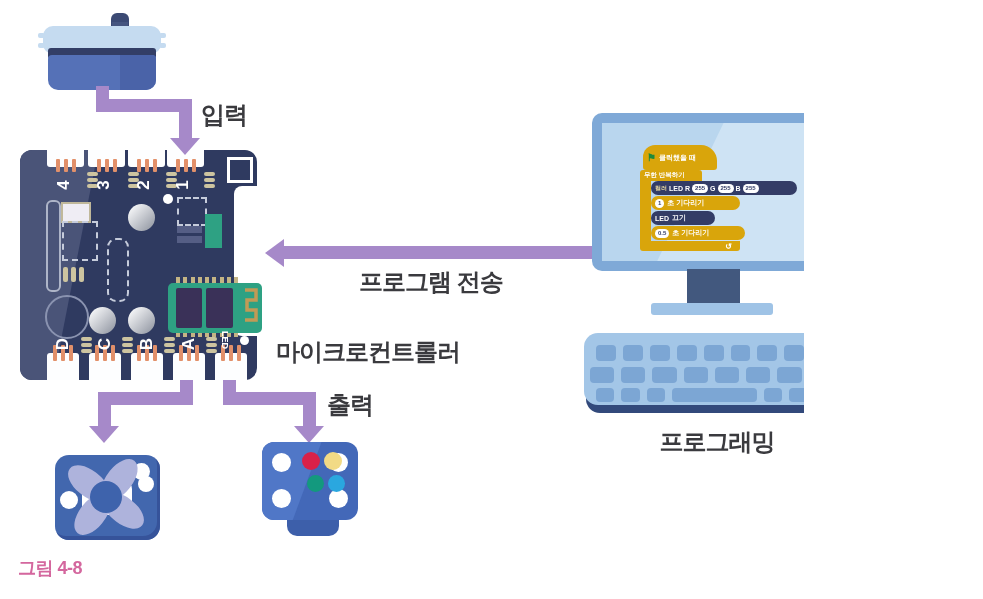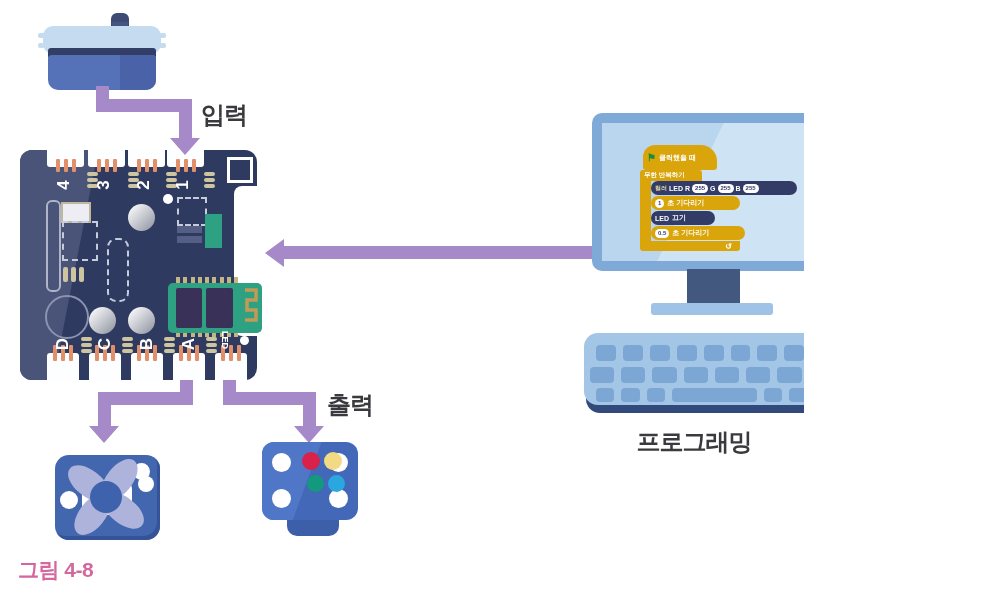--- a/index.html
+++ b/index.html
@@ -232,21 +232,23 @@
     <span class="pnum" style="left:116px;top:184px;">B</span>
     <span class="pnum" style="left:158px;top:184px;">A</span>
     <span class="abs" style="left:196px;top:185px;color:#fff;font-weight:bold;font-size:9px;transform:rotate(90deg);z-index:6;">LED</span>
     <div class="abs" style="left:220px;top:186px;width:9px;height:9px;background:#fff;border-radius:50%;z-index:6;"></div>
   </div>
 
   <div>
     <div class="aseg" style="left:283px;top:246px;width:309px;height:13px;"></div>
     <div class="head-left" style="left:265px;top:239px;"></div>
   </div>
-
+  <div class="lbl" style="left:359px;top:266px;">프로그램 전송</div>
+
+  <div class="lbl" style="left:276px;top:336px;">마이크로컨트롤러</div>
 
   <div>
     <div class="aseg" style="left:180px;top:378px;width:13px;height:24px;"></div>
     <div class="aseg" style="left:98px;top:392px;width:95px;height:13px;"></div>
     <div class="aseg" style="left:98px;top:392px;width:13px;height:36px;"></div>
     <div class="head-down" style="left:89px;top:426px;"></div>
   </div>
   <div>
     <div class="aseg" style="left:223px;top:378px;width:13px;height:24px;"></div>
     <div class="aseg" style="left:223px;top:392px;width:93px;height:13px;"></div>
@@ -370,19 +372,19 @@
         <div class="key"></div>
         <div class="key"></div>
         <div class="key"></div>
     </div>
   </div>
   <div>
     <div class="abs" style="left:878px;top:345px;width:50px;height:65px;background:#9FC3E4;border-radius:24px 24px 22px 22px;"></div>
     <div class="abs" style="left:899px;top:347px;width:7px;height:22px;background:#6E99C8;border-radius:4px;"></div>
   </div>
 
-  <div class="lbl" style="left:624px;top:426px;width:140px;text-align:center;">프로그래밍</div>
+  <div class="lbl" style="left:647px;top:426px;width:140px;text-align:center;">프로그래밍</div>
 
   <div class="abs" style="left:18px;top:556px;display:flex;align-items:baseline;gap:14px;">
-    <span style="color:#D4679E;font-weight:bold;font-size:21px;letter-spacing:-0.5px;white-space:nowrap;">그림 4-8</span>
+    <span style="color:#D4679E;font-weight:bold;font-size:18px;letter-spacing:-0.5px;white-space:nowrap;">그림 4-8</span>
   </div>
 
 </div>
 
 </body></html>

